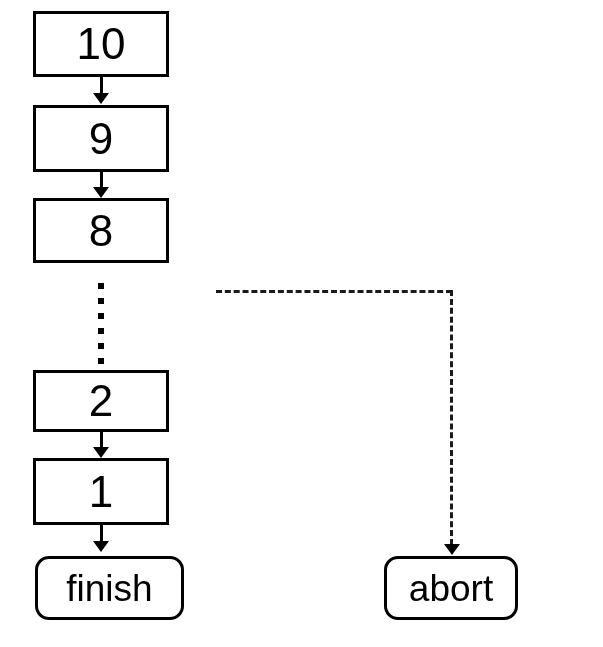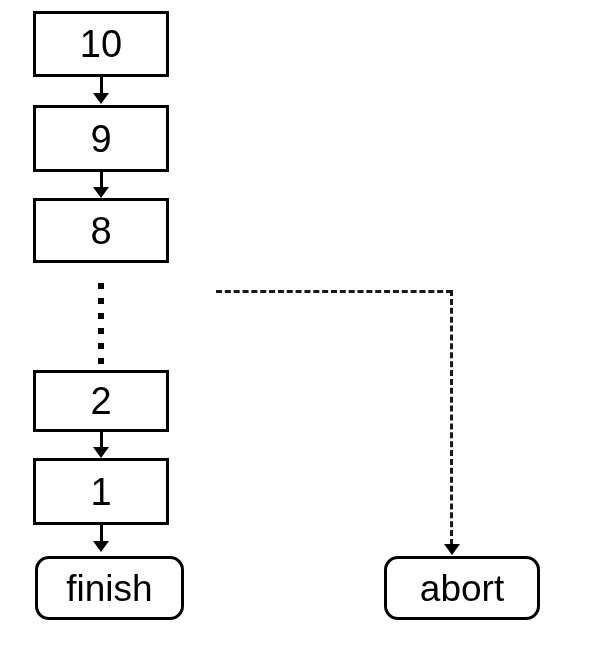--- a/index.html
+++ b/index.html
@@ -29,21 +29,21 @@
     color: #000000;
     line-height: 1;
   }
   .node.rect {
     border-radius: 0;
   }
   .node.rounded {
     border-radius: 14px;
   }
   .node-label {
-    font-size: 38px;
+    font-size: 44px;
     font-weight: 400;
     letter-spacing: 0px;
     color: #000000;
     user-select: none;
   }
   .node.terminal .node-label {
     font-size: 37px;
   }
   
   .edge-solid {
@@ -133,17 +133,17 @@
   <div class="node rounded terminal" style="left:35px; top:556px; width:149px; height:64px;">
     <span class="node-label">finish</span>
   </div>
 
   <div class="dash-h" style="left:216px; top:290px; width:236px;"></div>
 
   <div class="dash-v" style="left:450px; top:290px; height:255px;"></div>
 
   <div class="arrowhead" style="left:444px; top:544px;"></div>
 
-  <div class="node rounded terminal" style="left:384px; top:556px; width:156px; height:64px;">
+  <div class="node rounded terminal" style="left:384px; top:556px; width:134px; height:64px;">
     <span class="node-label">abort</span>
   </div>
 
 </div>
 
 </body></html>

